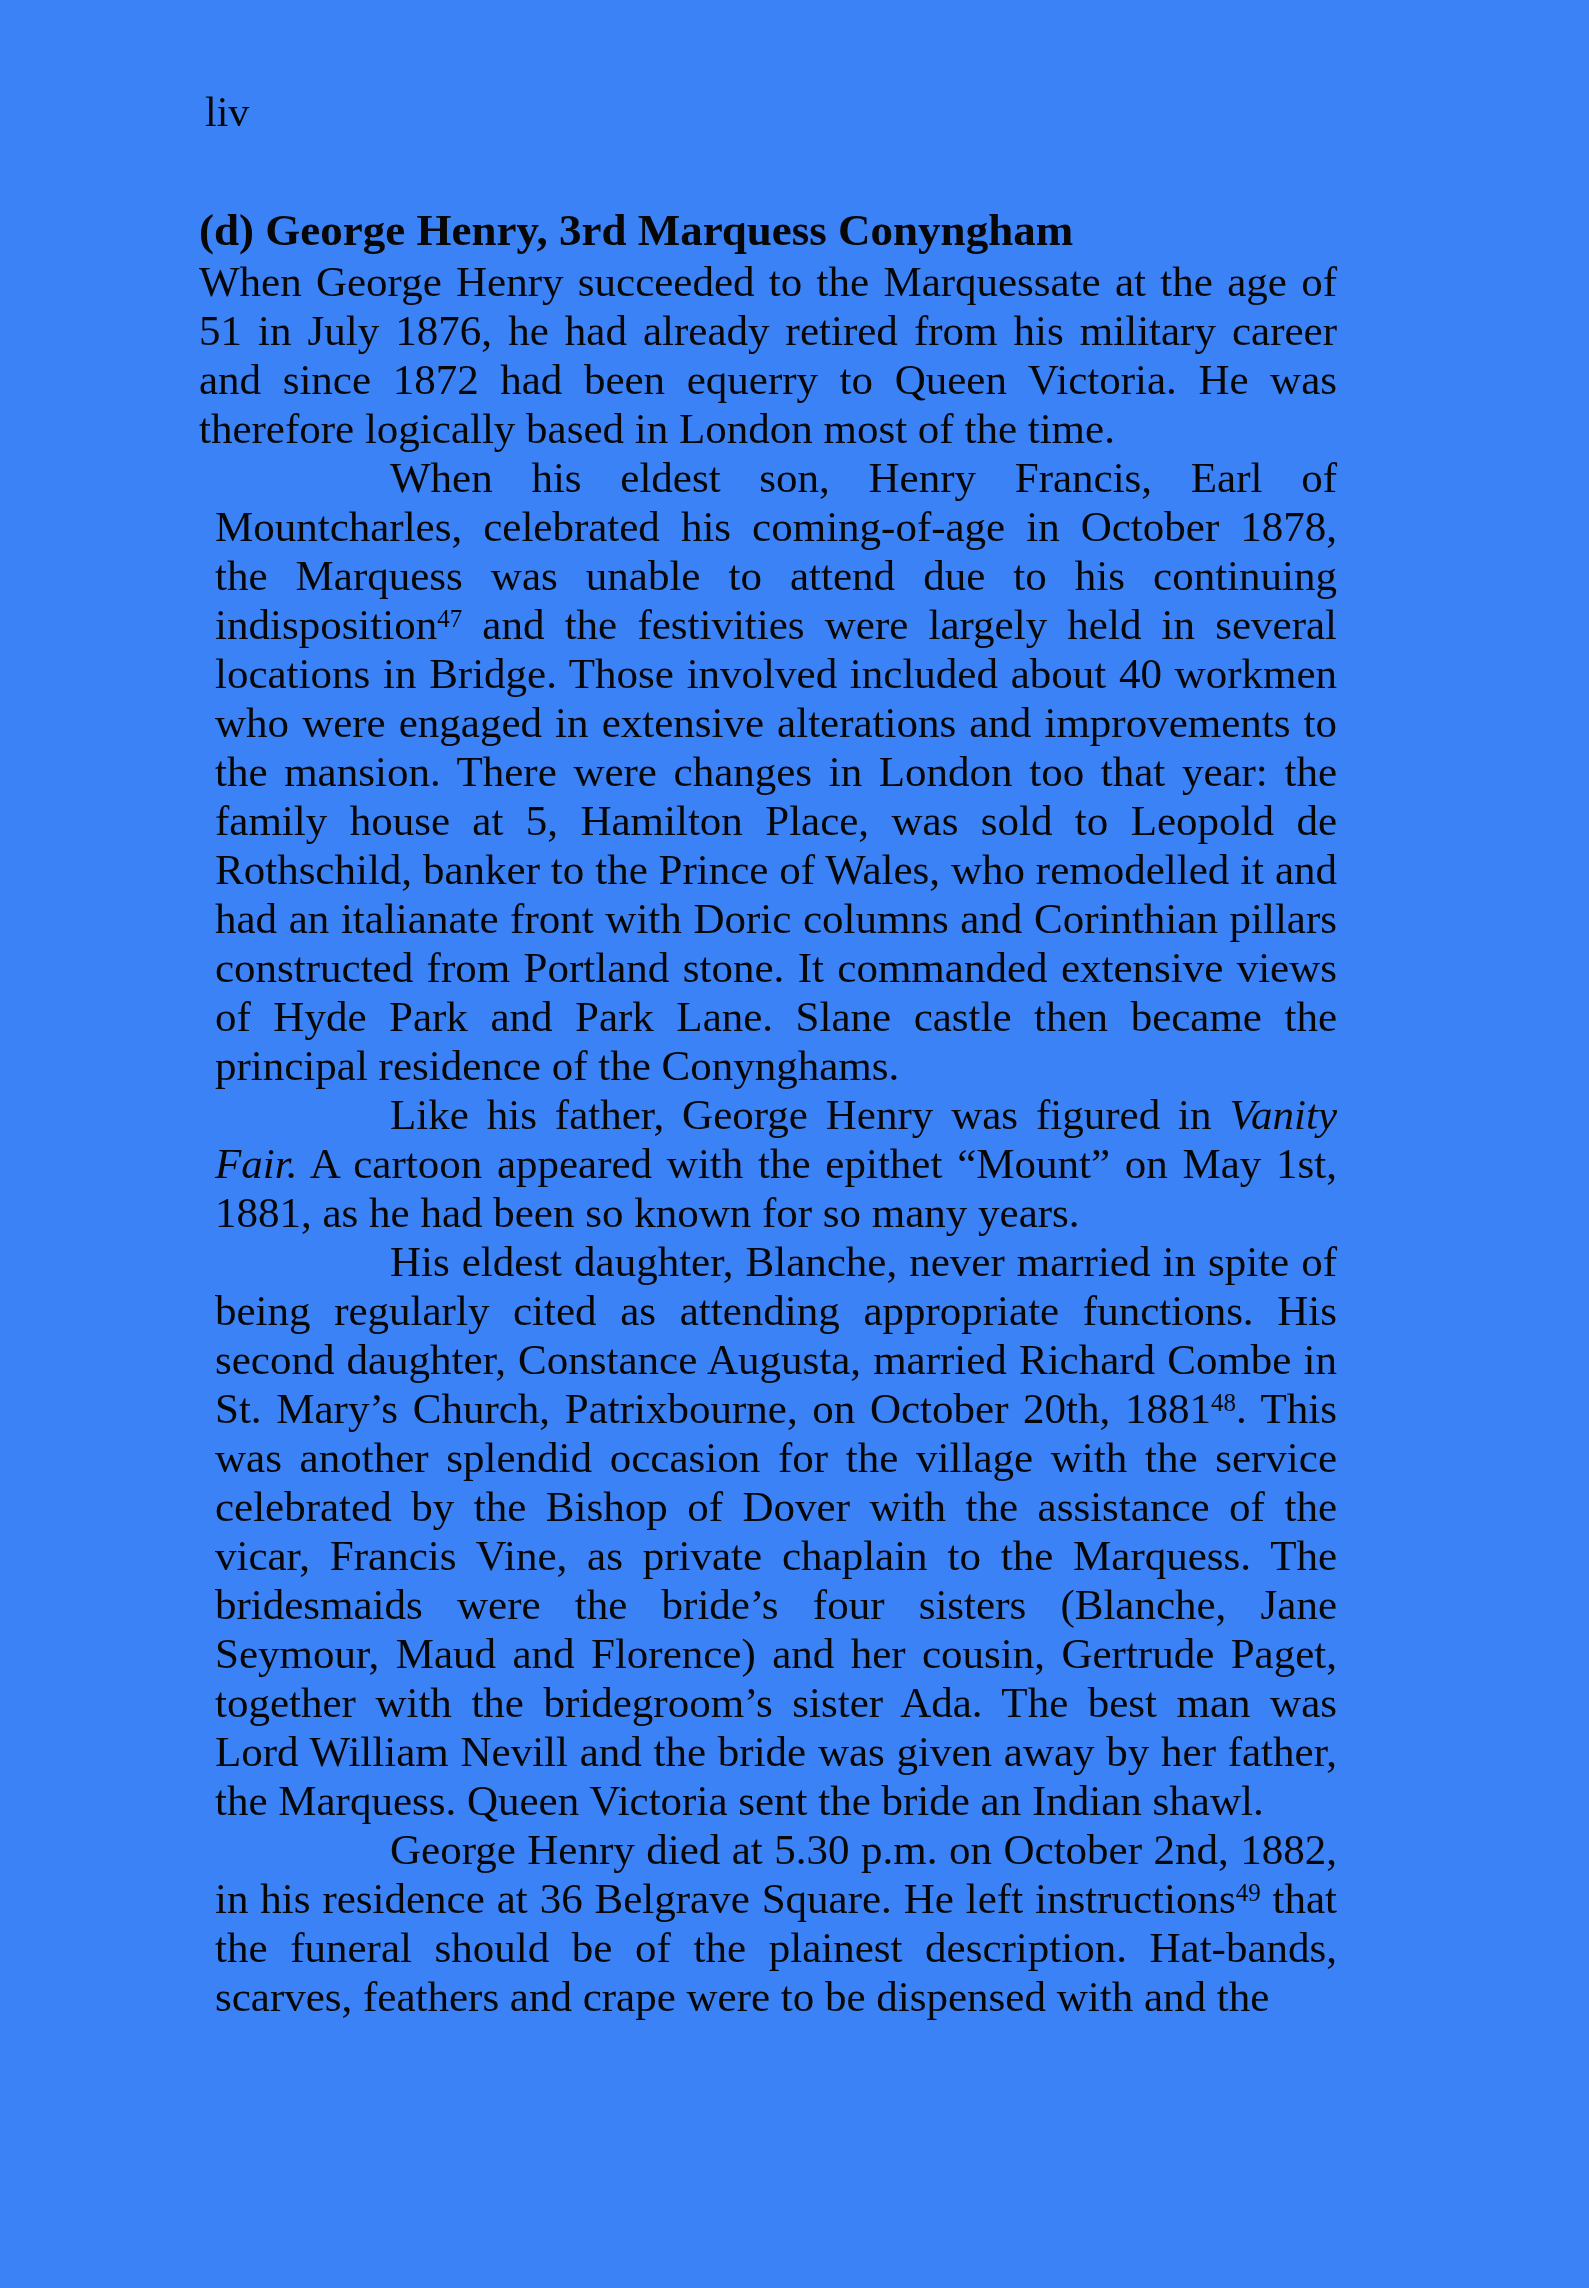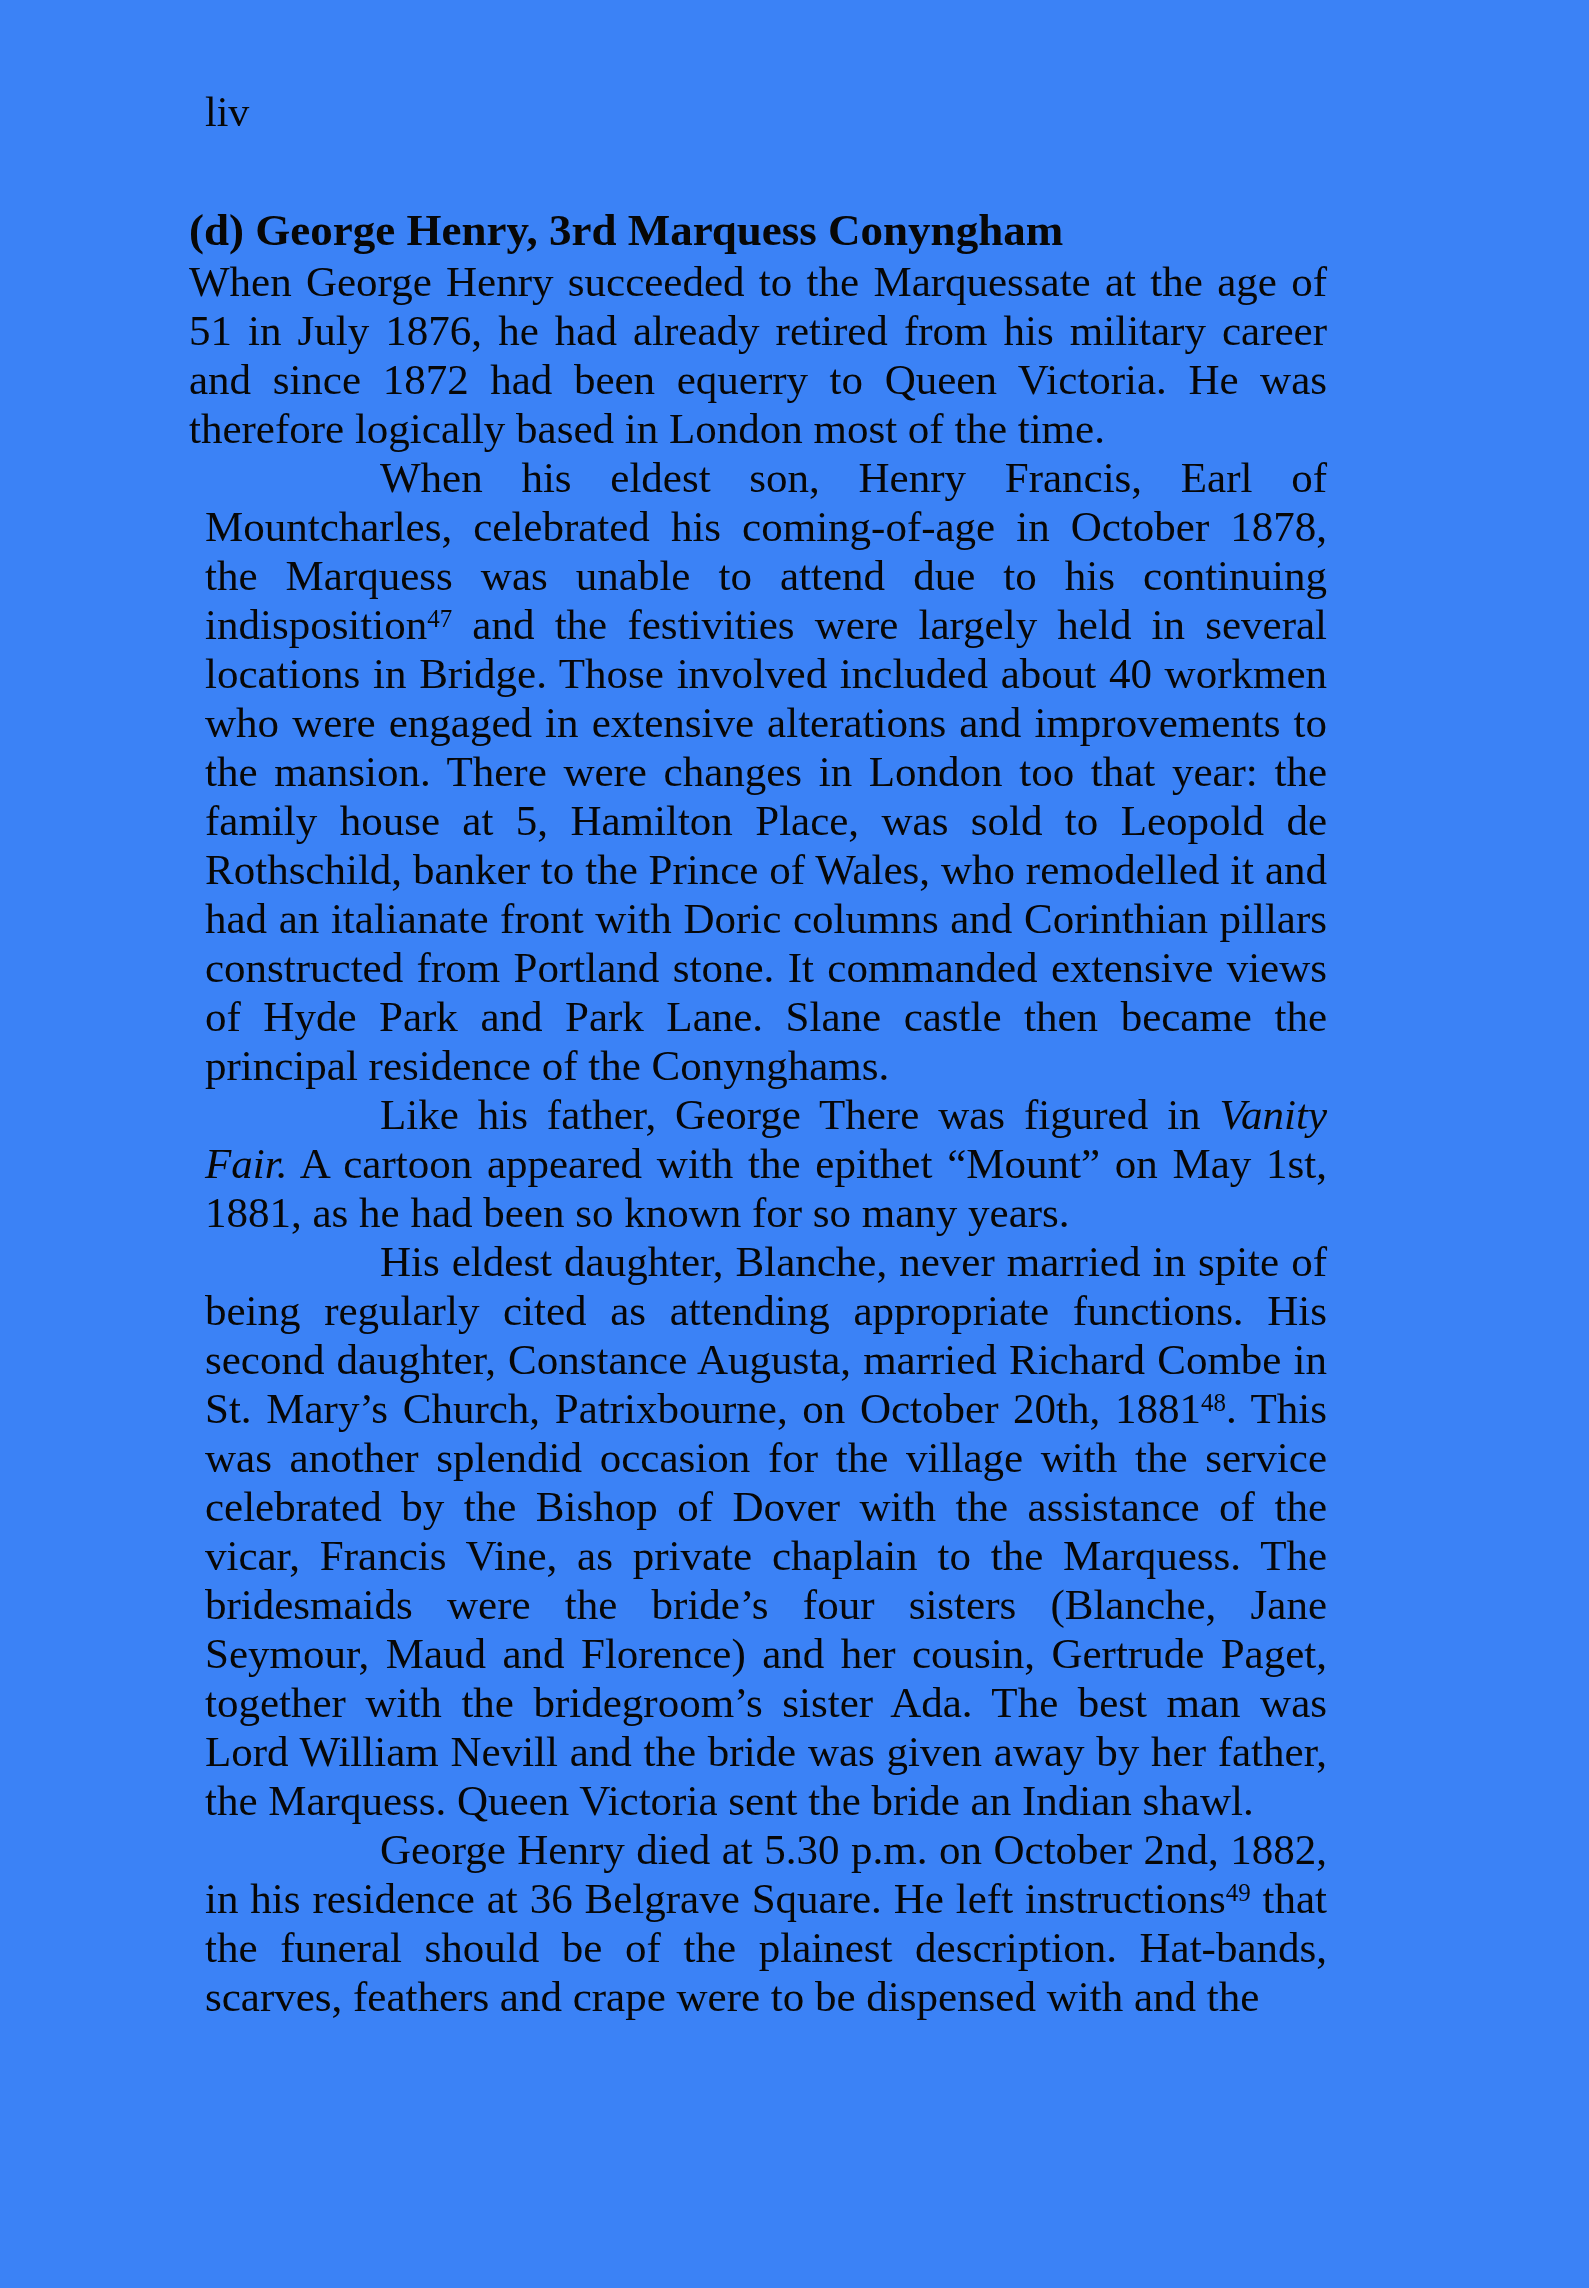--- a/index.html
+++ b/index.html
@@ -19,21 +19,21 @@
   }
   .pagenum {
     position: absolute;
     left: 205px;
     top: 88px;
     font-size: 42px;
     line-height: 49px;
   }
   .content {
     position: absolute;
-    left: 189px;
+    left: 199px;
     top: 204px;
     width: 1138px;
   }
   h1.heading {
     margin: 0;
     font-size: 45px;
     line-height: 53px;
     font-weight: bold;
     text-align: left;
   }
@@ -58,19 +58,19 @@
 <body>
 
 <div class="page">
   <div class="pagenum">liv</div>
 
   <div class="content">
     <h1 class="heading">(d) George Henry, 3rd Marquess Conyngham</h1>
     <div id="paragraphs">
         <p><span>When George Henry succeeded to the Marquessate at the age of 51 in July 1876, he had already retired from his military career and since 1872 had been equerry to Queen Victoria.  He was therefore logically based in London most of the time.</span></p>
         <p class="indent"><span>When his eldest son, Henry Francis, Earl of Mountcharles, celebrated his coming-of-age in October 1878, the Marquess was unable to attend due to his continuing indisposition</span><sup>47</sup><span> and the festivities were largely held in several locations in Bridge.  Those involved included about 40 workmen who were engaged in extensive alterations and improvements to the mansion.  There were changes in London too that year: the family house at 5, Hamilton Place, was sold to Leopold de Rothschild, banker to the Prince of Wales, who remodelled it and had an italianate front with Doric columns and Corinthian pillars constructed from Portland stone.  It commanded extensive views of Hyde Park and Park Lane.  Slane castle then became the principal residence of the Conynghams.</span></p>
-        <p class="indent"><span>Like his father, George There was figured in </span><i>Vanity Fair.</i><span>  A cartoon appeared with the epithet “Mount” on May 1st, 1881, as he had been so known for so many years.</span></p>
+        <p class="indent"><span>Like his father, George Henry was figured in </span><i>Vanity Fair.</i><span>  A cartoon appeared with the epithet “Mount” on May 1st, 1881, as he had been so known for so many years.</span></p>
         <p class="indent"><span>His eldest daughter, Blanche, never married in spite of being regularly cited as attending appropriate functions.  His second daughter, Constance Augusta, married Richard Combe in St. Mary’s Church, Patrixbourne, on October 20th, 1881</span><sup>48</sup><span>.  This was another splendid occasion for the village with the service celebrated by the Bishop of Dover with the assistance of the vicar, Francis Vine, as private chaplain to the Marquess.  The bridesmaids were the bride’s four sisters (Blanche, Jane Seymour, Maud and Florence) and her cousin, Gertrude Paget, together with the bridegroom’s sister Ada.  The best man was Lord William Nevill and the bride was given away by her father, the Marquess.  Queen Victoria sent the bride an Indian shawl.</span></p>
         <p class="indent"><span>George Henry died at 5.30 p.m. on October 2nd, 1882, in his residence at 36 Belgrave Square.  He left instructions</span><sup>49</sup><span> that the funeral should be of the plainest description.  Hat-bands, scarves, feathers and crape were to be dispensed with and the</span></p>
       </div>
   </div>
 </div>
 
 
 </body></html>

